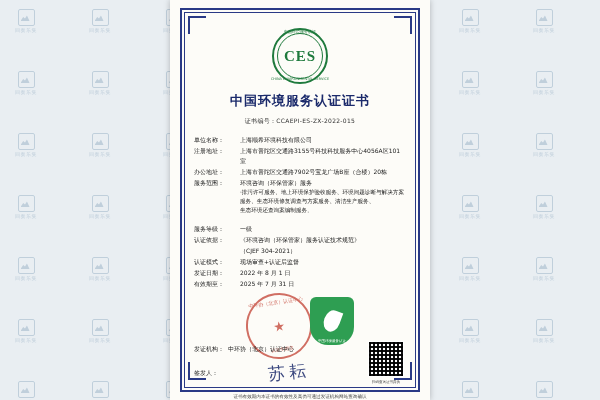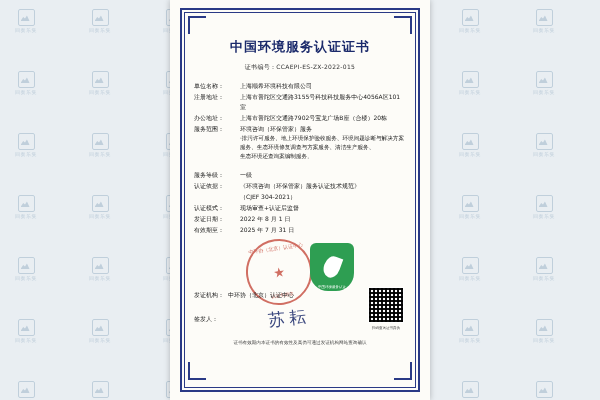--- a/index.html
+++ b/index.html
@@ -67,21 +67,21 @@
   .emblem-top{
     position:absolute;top:-1px;left:50%;transform:translateX(-50%);
     font-size:4px;color:#1f7a3d;white-space:nowrap;
   }
   .emblem-bot{
     position:absolute;bottom:1px;left:50%;transform:translateX(-50%);
     font-size:3.5px;color:#1f7a3d;white-space:nowrap;
   }
 
   .doc-title{
-    text-align:center;margin-top:16px;
+    text-align:center;margin-top:8px;
     font-family:Liberation Serif, serif;
     font-size:13px;font-weight:bold;color:#1b2a6b;letter-spacing:1px;
   }
   .cert-no{
     text-align:center;margin-top:7px;font-size:6px;color:#333;letter-spacing:.3px;
   }
 
   .fields{margin-top:9px;font-size:6px;color:#222;line-height:1.65;}
   .row{display:flex;align-items:flex-start;margin-bottom:1px;}
   .lbl{width:46px;flex:none;color:#222;}
@@ -388,20 +388,27 @@
 <div class="sheet">
   <div class="sheet-inner-border"></div>
   <div class="sheet-inner-border2"></div>
   <div class="corner c-tl"></div>
   <div class="corner c-tr"></div>
   <div class="corner c-bl"></div>
   <div class="corner c-br"></div>
 
   <div class="content">
 
+    <div class="emblem-wrap">
+      <div class="emblem">
+        <span class="emblem-top">中国环境服务认证</span>
+        <span class="ces">CES</span>
+        <span class="emblem-bot">CHINA ENVIRONMENTAL SERVICE</span>
+      </div>
+    </div>
 
     <div class="doc-title">中国环境服务认证证书</div>
 
     <div class="cert-no">
       <span>证书编号：</span><span>CCAEPI-ES-ZX-2022-015</span>
     </div>
 
     <div class="fields" id="fieldsTop">
         <div class="row">
           <div class="lbl">单位名称：</div>

